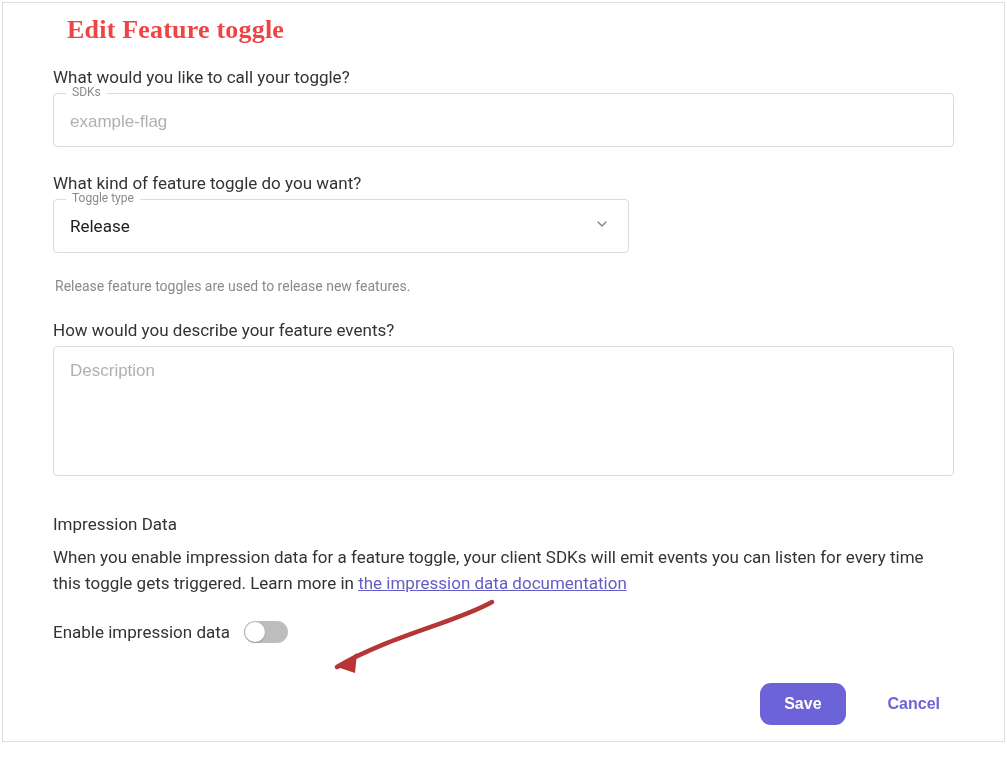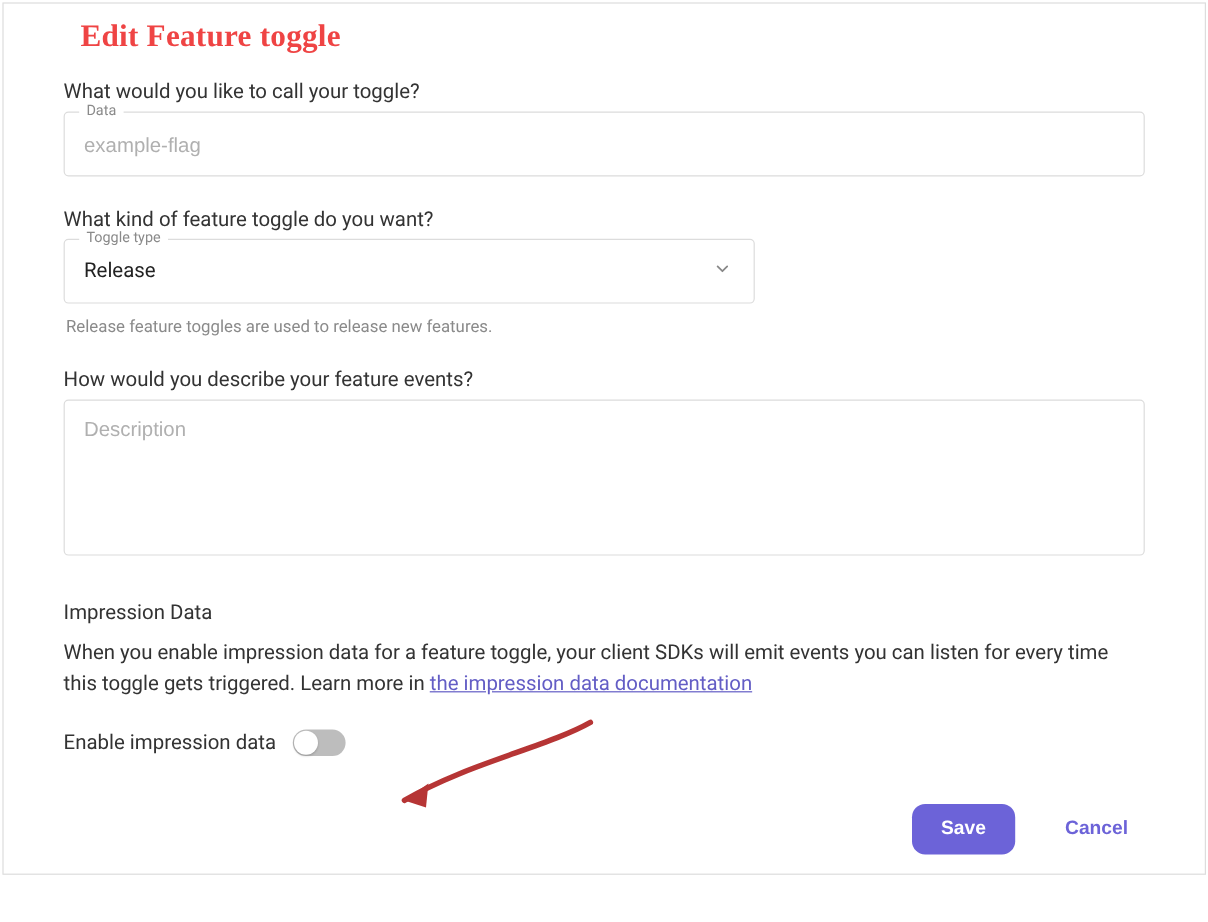--- a/index.html
+++ b/index.html
@@ -80,21 +80,21 @@
   .chevron {
     position: absolute;
     right: 18px;
     top: 50%;
     transform: translateY(-50%);
     color: #888;
   }
   .helper-text {
     font-size: 14px;
     color: #8a8a8a;
-    margin: 12px 0 0 2px;
+    margin: 25px 0 0 2px;
   }
   .textarea-box {
     width: 100%;
     height: 130px;
     border: 1px solid #dcdcdc;
     border-radius: 4px;
     padding: 14px 16px;
     font-size: 17px;
     color: #444;
     resize: none;
@@ -177,21 +177,21 @@
 </head>
 <body>
 
 <div class="page">
 
   <h1 class="title">Edit Feature toggle</h1>
 
   
   <div class="section-label">What would you like to call your toggle?</div>
   <div class="field-box name">
-    <span class="field-legend">Data</span>
+    <span class="field-legend">SDKs</span>
     <input class="field-input" disabled="" value="example-flag" style="">
   </div>
 
   
   <div class="section-label" style="margin-top:26px">What kind of feature toggle do you want?</div>
   <div class="field-box select">
     <span class="field-legend">Toggle type</span>
     <span class="select-val">Release</span>
     <span class="chevron">
       <svg width="16" height="16" viewBox="0 0 24 24" fill="none" stroke="#888" stroke-width="2.2" stroke-linecap="round" stroke-linejoin="round">

